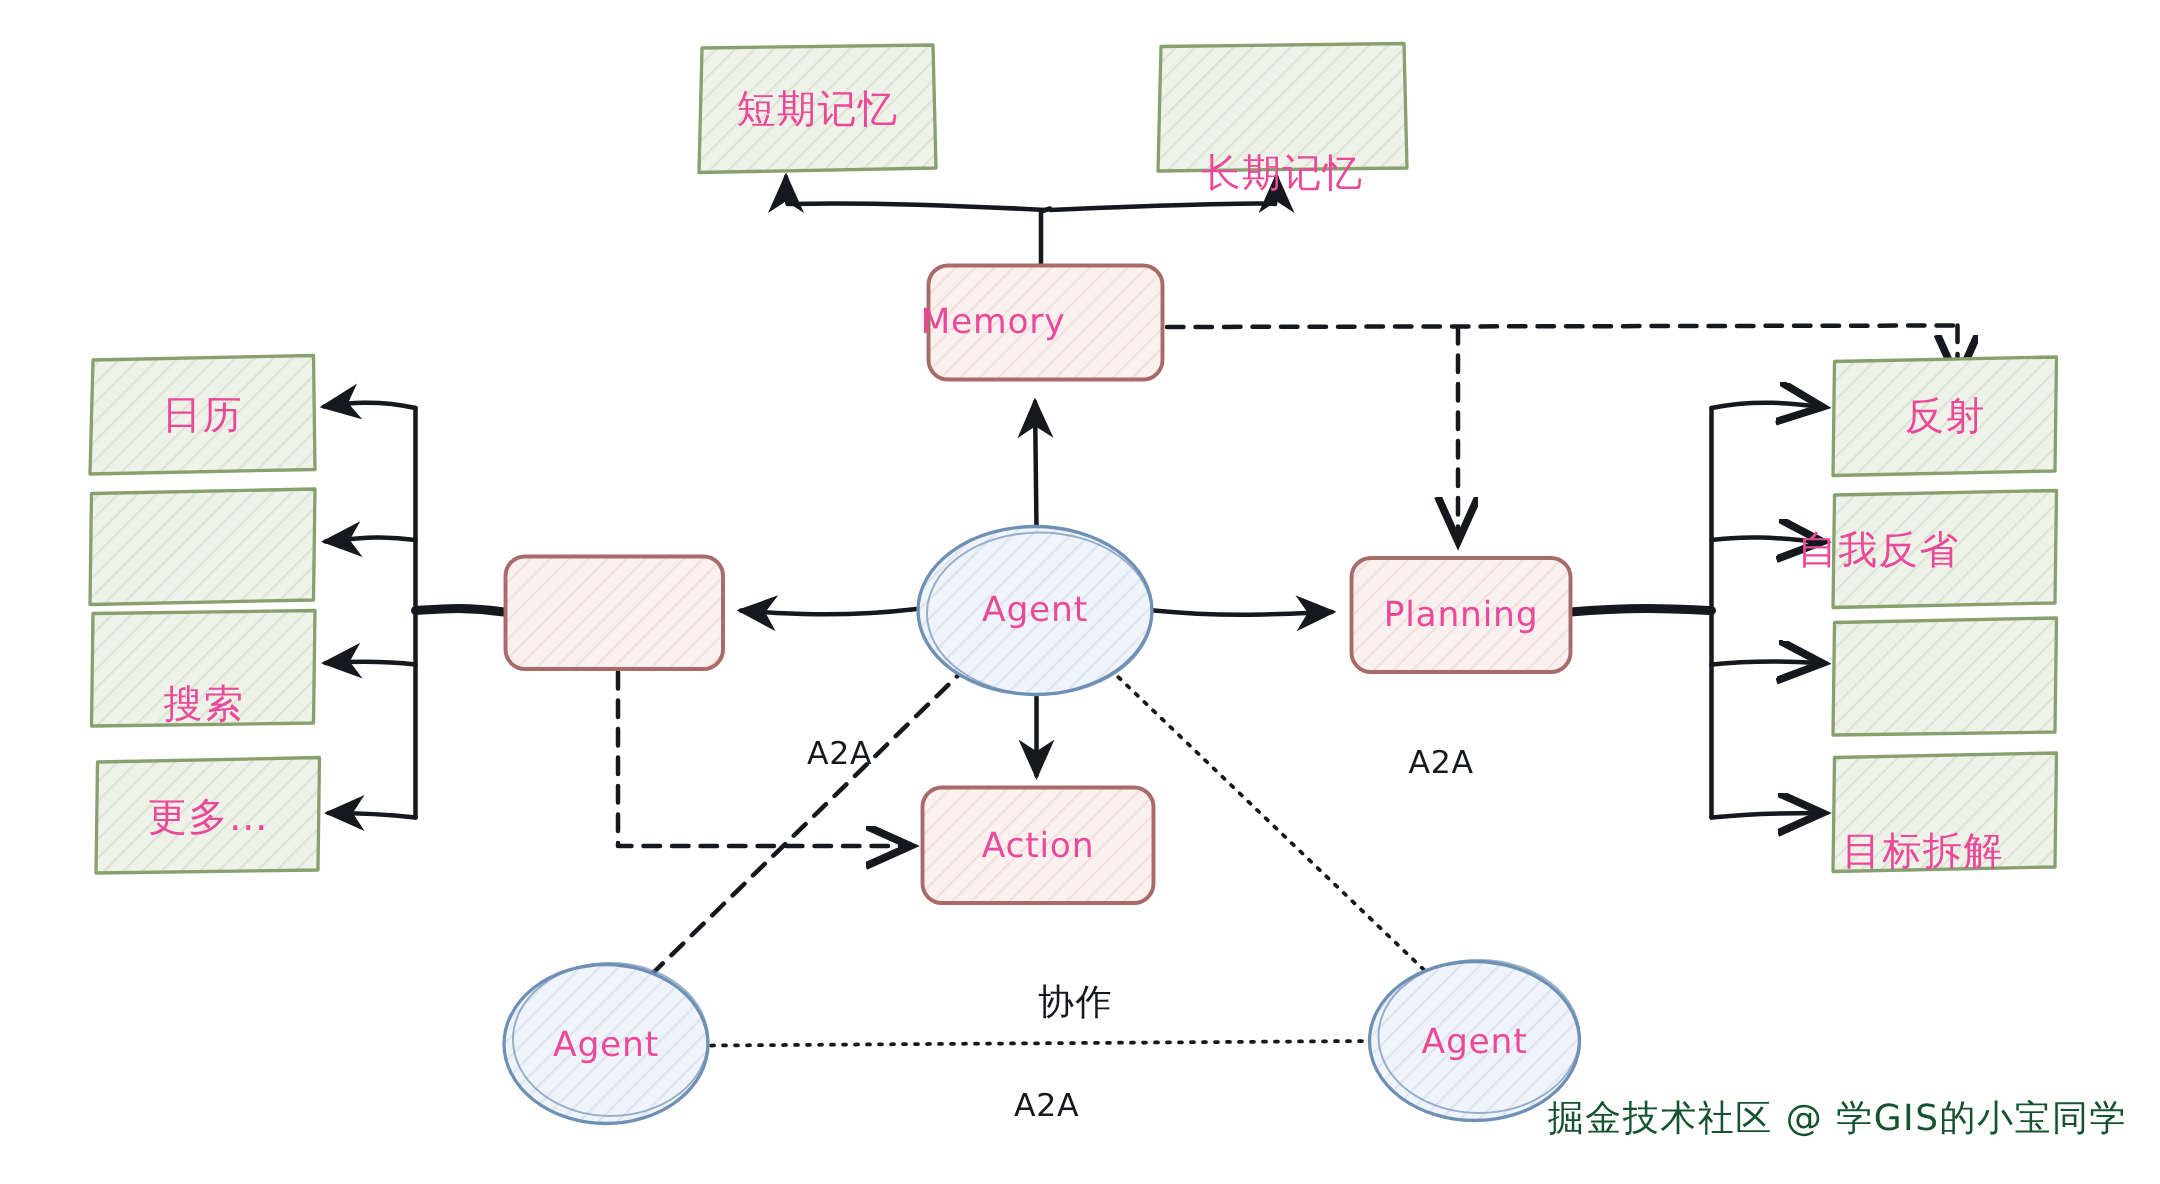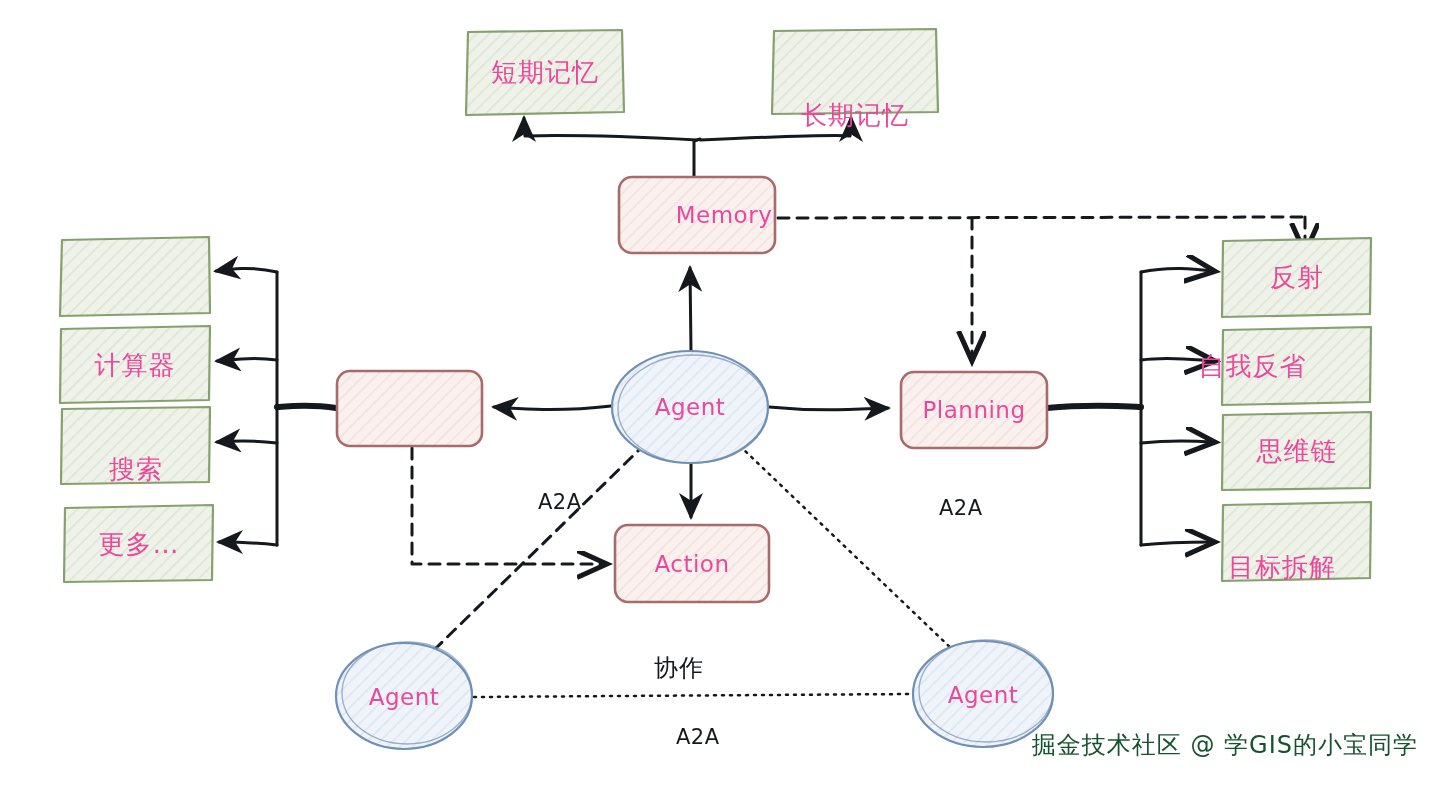--- a/index.html
+++ b/index.html
@@ -238,36 +238,35 @@
     </g>
     <g>
       <ellipse cx="983" cy="694" rx="70" ry="53" fill="url(#hatch-blue)" stroke="#6f90b5" stroke-width="2.2"></ellipse>
       <ellipse cx="986" cy="691" rx="67" ry="51" fill="none" stroke="#6f90b5" stroke-width="1.3" opacity="0.7"></ellipse>
     </g>
   </svg>
 
   <div class="node-label cn-label" style="left:466px; top:30px; width:158px; height:85px;">短期记忆</div>
   <div class="node-label cn-label" style="left:772px; top:45px; width:166px; height:85px;margin-top:28px;">长期记忆</div>
 
-  <div class="node-label cn-label" style="left:60px; top:326px; width:150px; height:78px;">计算器</div>
+  <div class="node-label cn-label" style="left:60px; top:237px; width:150px; height:78px;">日历</div>
   <div class="node-label cn-label" style="left:61px; top:407px; width:150px; height:78px;margin-top:23px;">搜索</div>
   <div class="node-label cn-label" style="left:64px; top:505px; width:150px; height:78px;">更多…</div>
 
   <div class="node-label cn-label" style="left:1222px; top:238px; width:150px; height:79px;">反射</div>
   <div class="node-label cn-label" style="left:1190px; top:327px; width:125px; height:78px;">自我反省</div>
-  <div class="node-label cn-label" style="left:1222px; top:412px; width:150px; height:78px;">思维链</div>
   <div class="node-label cn-label" style="left:1222px; top:528px; width:120px; height:79px;">目标拆解</div>
 
-  <div class="node-label en-label" style="left:646px; top:177px; width:156px; height:76px;">Memory</div>
+  <div class="node-label en-label" style="left:584px; top:177px; width:156px; height:76px;">Memory</div>
   <div class="node-label en-label" style="left:901px; top:372px; width:146px; height:76px;">Planning</div>
   <div class="node-label en-label" style="left:615px; top:525px; width:154px; height:77px;">Action</div>
 
   <div class="node-label en-label" style="left:612px; top:379px; width:156px; height:56px;">Agent</div>
   <div class="node-label en-label" style="left:336px; top:670px; width:136px; height:53px;">Agent</div>
   <div class="node-label en-label" style="left:913px; top:668px; width:140px; height:53px;">Agent</div>
 
   <div class="edge-label en" style="left:514px; top:490px;">A2A</div>
   <div class="edge-label en" style="left:915px; top:496px;">A2A</div>
-  <div class="edge-label cn" style="left:630px; top:652px;">协作</div>
+  <div class="edge-label cn" style="left:668px; top:652px;">协作</div>
   <div class="edge-label en" style="left:652px; top:725px;">A2A</div>
 
   <div id="watermark">掘金技术社区 @ 学GIS的小宝同学</div>
 </div>
 
 </body></html>

